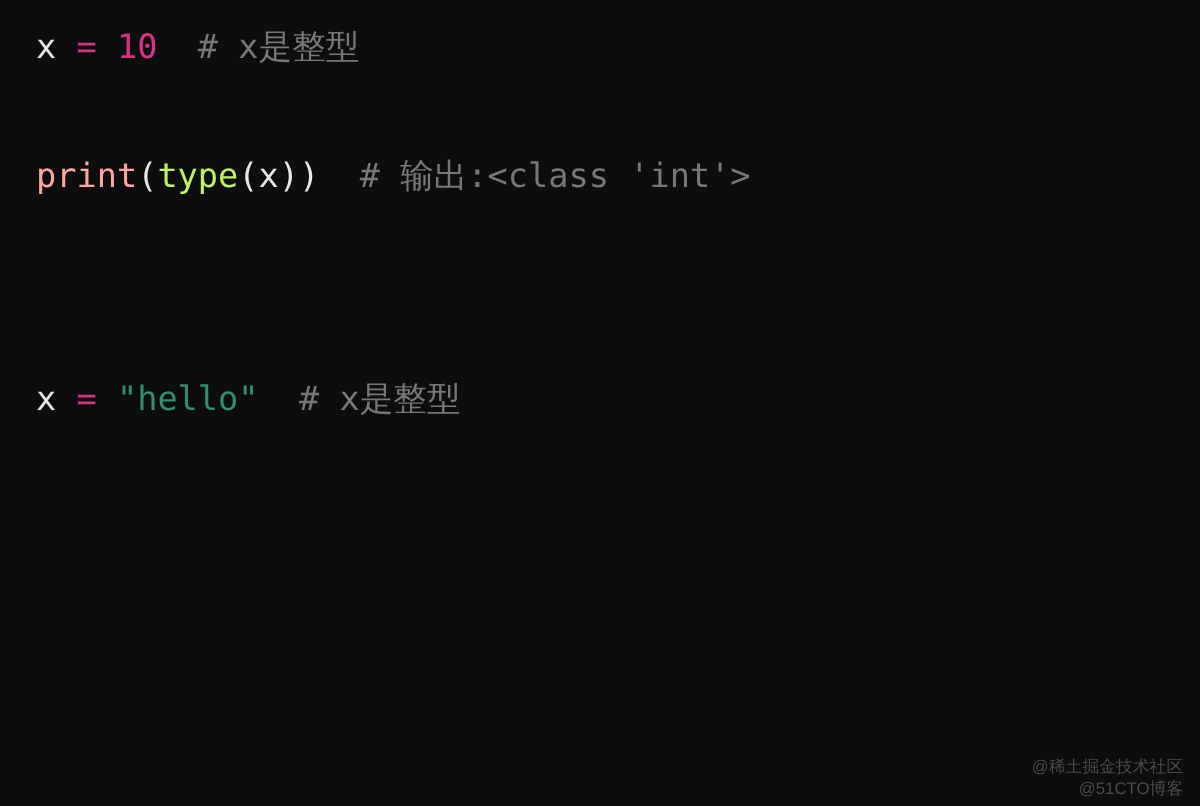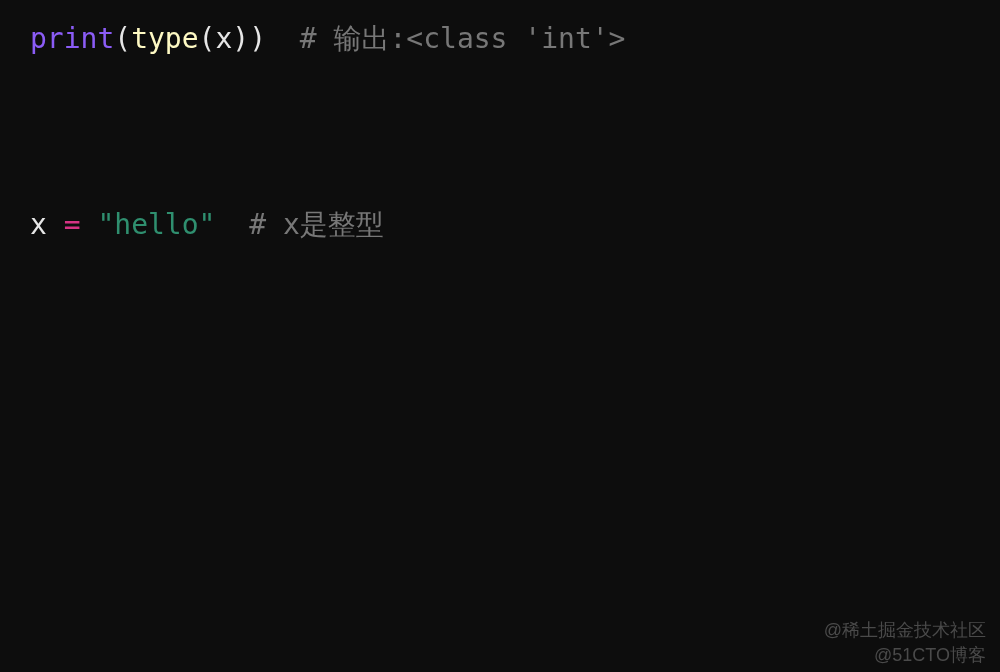--- a/index.html
+++ b/index.html
@@ -24,39 +24,40 @@
     margin-bottom: 24px;
   }
   .blank {
     display: block;
     height: 36px;
   }
   .tok-comment  { color: #777777; }
   .tok-var      { color: #e6e6e6; }
   .tok-op       { color: #d63384; }
   .tok-num      { color: #d63384; }
-  .tok-func     { color: #8b5cf6; text-align: right; }
-  .tok-builtin  { color: #fef9c3; }
+  .tok-func     { color: #fca5a5; text-align: right; }
+  .tok-builtin  { color: #bef264; }
   .tok-paren    { color: #e6e6e6; }
   .tok-string   { color: #2f8f6f; }
   .watermark {
     position: absolute;
     right: 14px;
     bottom: 4px;
-    font-size: 18px;
+    font-size: 14px;
     line-height: 1.4;
     color: #4a4a4a;
     text-align: right;
     font-family: sans-serif;
   }
 </style>
 </head>
 <body>
 
 <pre>
+<span class="line"><span class="tok-var">x</span><span class="tok-op"> = </span><span class="tok-num">10</span><span class="tok-var">  </span><span class="tok-comment"># x是整型</span></span>
 <span class="line"><span class="tok-func">print</span><span class="tok-paren">(</span><span class="tok-builtin">type</span><span class="tok-paren">(</span><span class="tok-var">x</span><span class="tok-paren">)</span><span class="tok-paren">)</span><span class="tok-var">  </span><span class="tok-comment"># 输出:&lt;class 'int'&gt;</span></span>
 <span class="blank"></span>
 <span class="line"><span class="tok-var">x</span><span class="tok-op"> = </span><span class="tok-string">"</span><span class="tok-string">hello</span><span class="tok-string">"</span><span class="tok-var">  </span><span class="tok-comment"># x是整型</span></span>
 <span class="blank"></span>
 
 
 </pre>
 
 <div class="watermark">
   <div>@稀土掘金技术社区</div>

